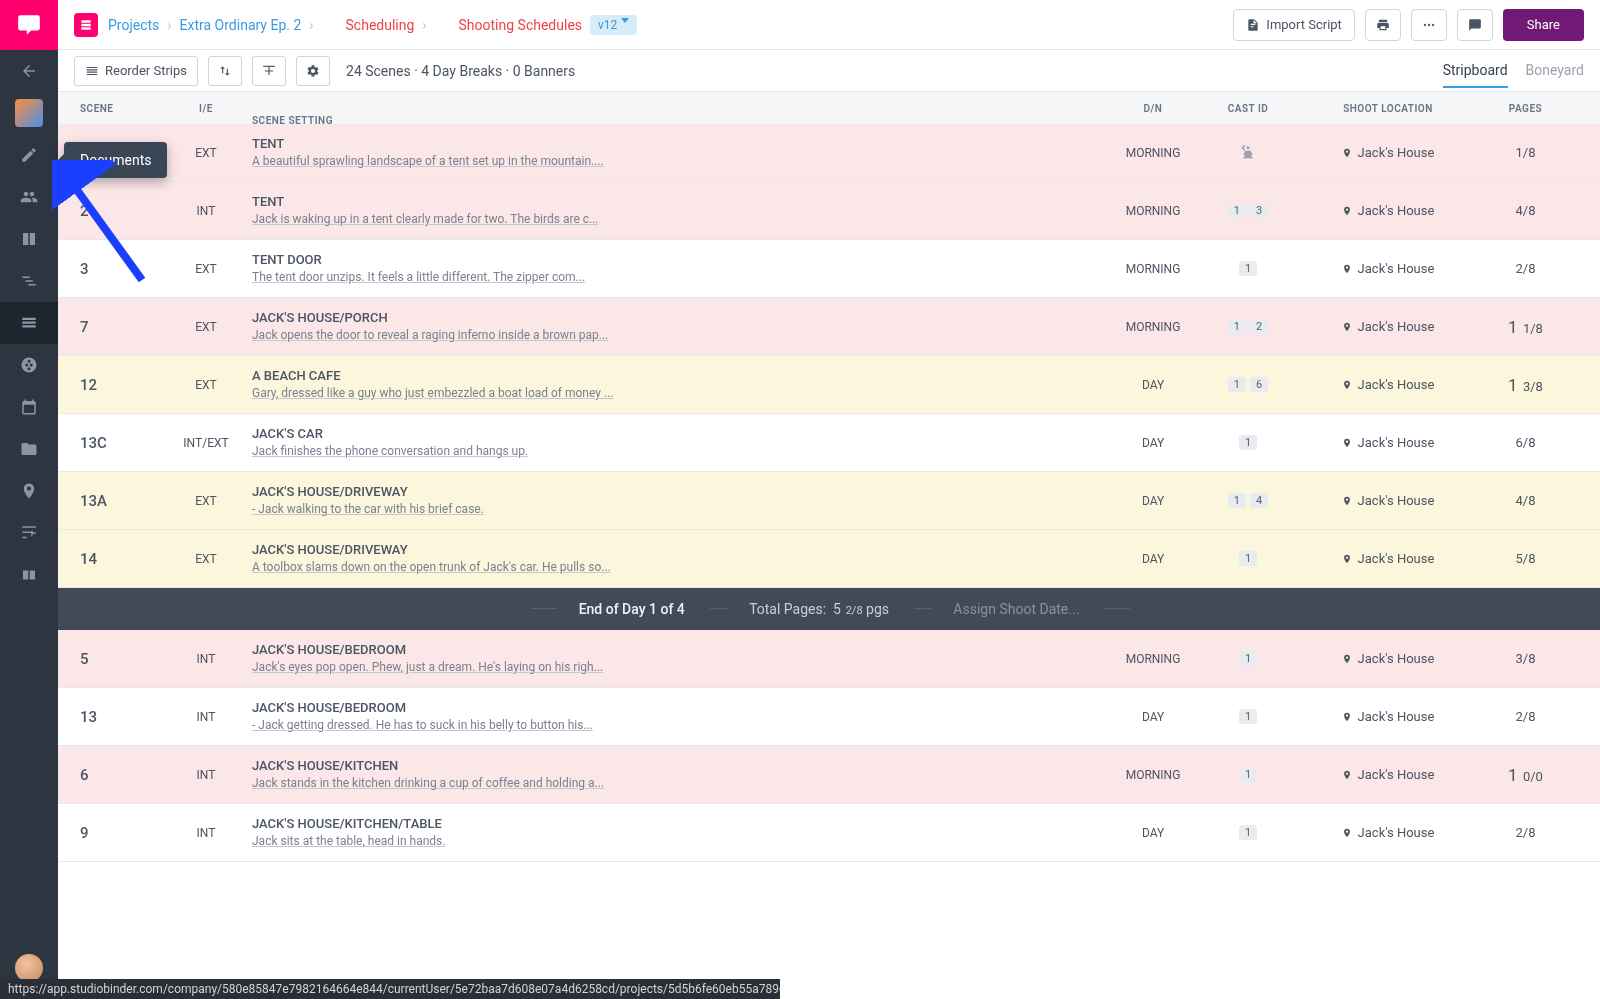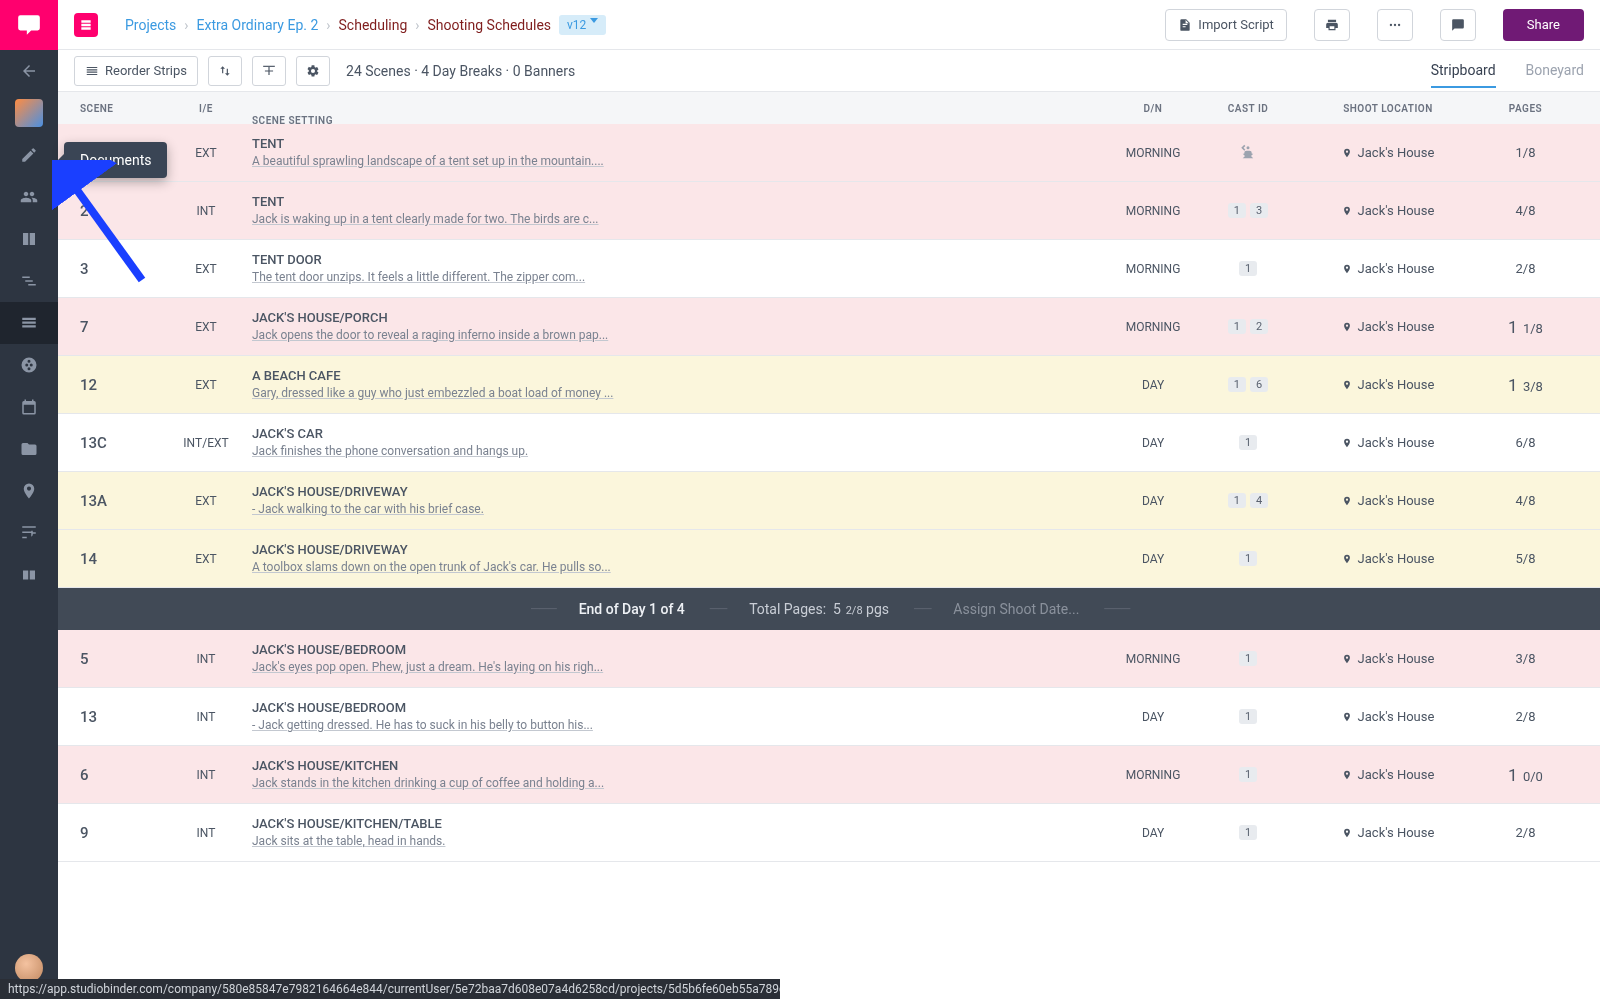--- a/index.html
+++ b/index.html
@@ -23,42 +23,42 @@
 .tooltip::before { content: ""; position: absolute; left: -6px; top: 50%; transform: translateY(-50%); border: 6px solid transparent; border-right-color: #3a4555; border-left: none; }
 
 
 .arrow-anno { position: absolute; left: 52px; top: 160px; z-index: 200; }
 .arrow-anno svg { width: 110px; height: 130px; }
 
 
 .main { flex: 1; display: flex; flex-direction: column; background: #fff; }
 
 
-.topbar { height: 50px; display: flex; align-items: center; padding: 0 16px; border-bottom: 1px solid #e5e7eb; gap: 27px; }
+.topbar { height: 50px; display: flex; align-items: center; padding: 0 16px; border-bottom: 1px solid #e5e7eb; gap: 10px; }
 .crumb-badge { width: 24px; height: 24px; background: #ff006e; border-radius: 4px; display: flex; align-items: center; justify-content: center; }
 .crumb-badge svg { width: 14px; height: 14px; fill: #fff; }
 .crumbs { display: flex; align-items: center; gap: 8px; font-size: 14px; }
 .crumb-link { color: #3b9ae1; cursor: pointer; }
 .crumb-sep { color: #c0c5cc; }
-.crumb-cur { color: #7f1d1d; }
+.crumb-cur { color: #ef4444; margin-left: 24px; }
 .version-badge { background: #d6ecf9; color: #3b9ae1; padding: 3px 8px; border-radius: 3px; font-size: 12px; display: inline-flex; align-items: flex-start; gap: 4px; }
 .topbar-spacer { flex: 1; }
 .topbar-btn { height: 32px; border: 1px solid #d1d5db; background: #fff; border-radius: 4px; padding: 0 12px; display: inline-flex; align-items: center; gap: 6px; font-size: 13px; color: #4b5563; cursor: pointer; }
 .topbar-btn svg { width: 14px; height: 14px; fill: currentColor; }
 .topbar-btn.icon-only { width: 36px; padding: 0; justify-content: center; }
 .share-btn { background: #701a75; color: #fff; border: none; padding: 0 24px; }
 
 
 .toolbar { height: 42px; display: flex; align-items: center; padding: 0 16px; gap: 10px; border-bottom: 1px solid #e5e7eb; }
 .tool-btn { height: 30px; border: 1px solid #d1d5db; background: #fff; border-radius: 3px; padding: 0 10px; display: inline-flex; align-items: center; gap: 6px; font-size: 13px; color: #4b5563; cursor: pointer; text-align: center; }
 .tool-btn svg { width: 14px; height: 14px; fill: currentColor; }
 .tool-btn.icon-only { width: 34px; padding: 0; justify-content: center; }
 .summary-text { font-size: 14px; color: #4b5563; margin-left: 6px; }
 .toolbar-spacer { flex: 1; }
-.tabs { display: flex; gap: 30px; font-size: 14px; }
+.tabs { display: flex; gap: 18px; font-size: 14px; }
 .tab { color: #9ca3af; padding: 8px 0; cursor: pointer; }
 .tab.active { color: #374151; border-bottom: 2px solid #3b9ae1; }
 
 
 .thead { display: flex; align-items: center; height: 32px; background: #f5f6f8; font-size: 10px; color: #6b7280; letter-spacing: 0.5px; font-weight: 600; padding-left: 22px; padding-right: 22px; }
 .col-scene { width: 90px; text-align: left; }
 .col-ie { width: 72px; text-align: center; }
 .col-setting { flex: 1; padding-left: 10px; text-align: left; margin-top: 24px; }
 .col-dn { width: 100px; text-align: center; }
 .col-cast { width: 90px; text-align: center; }

